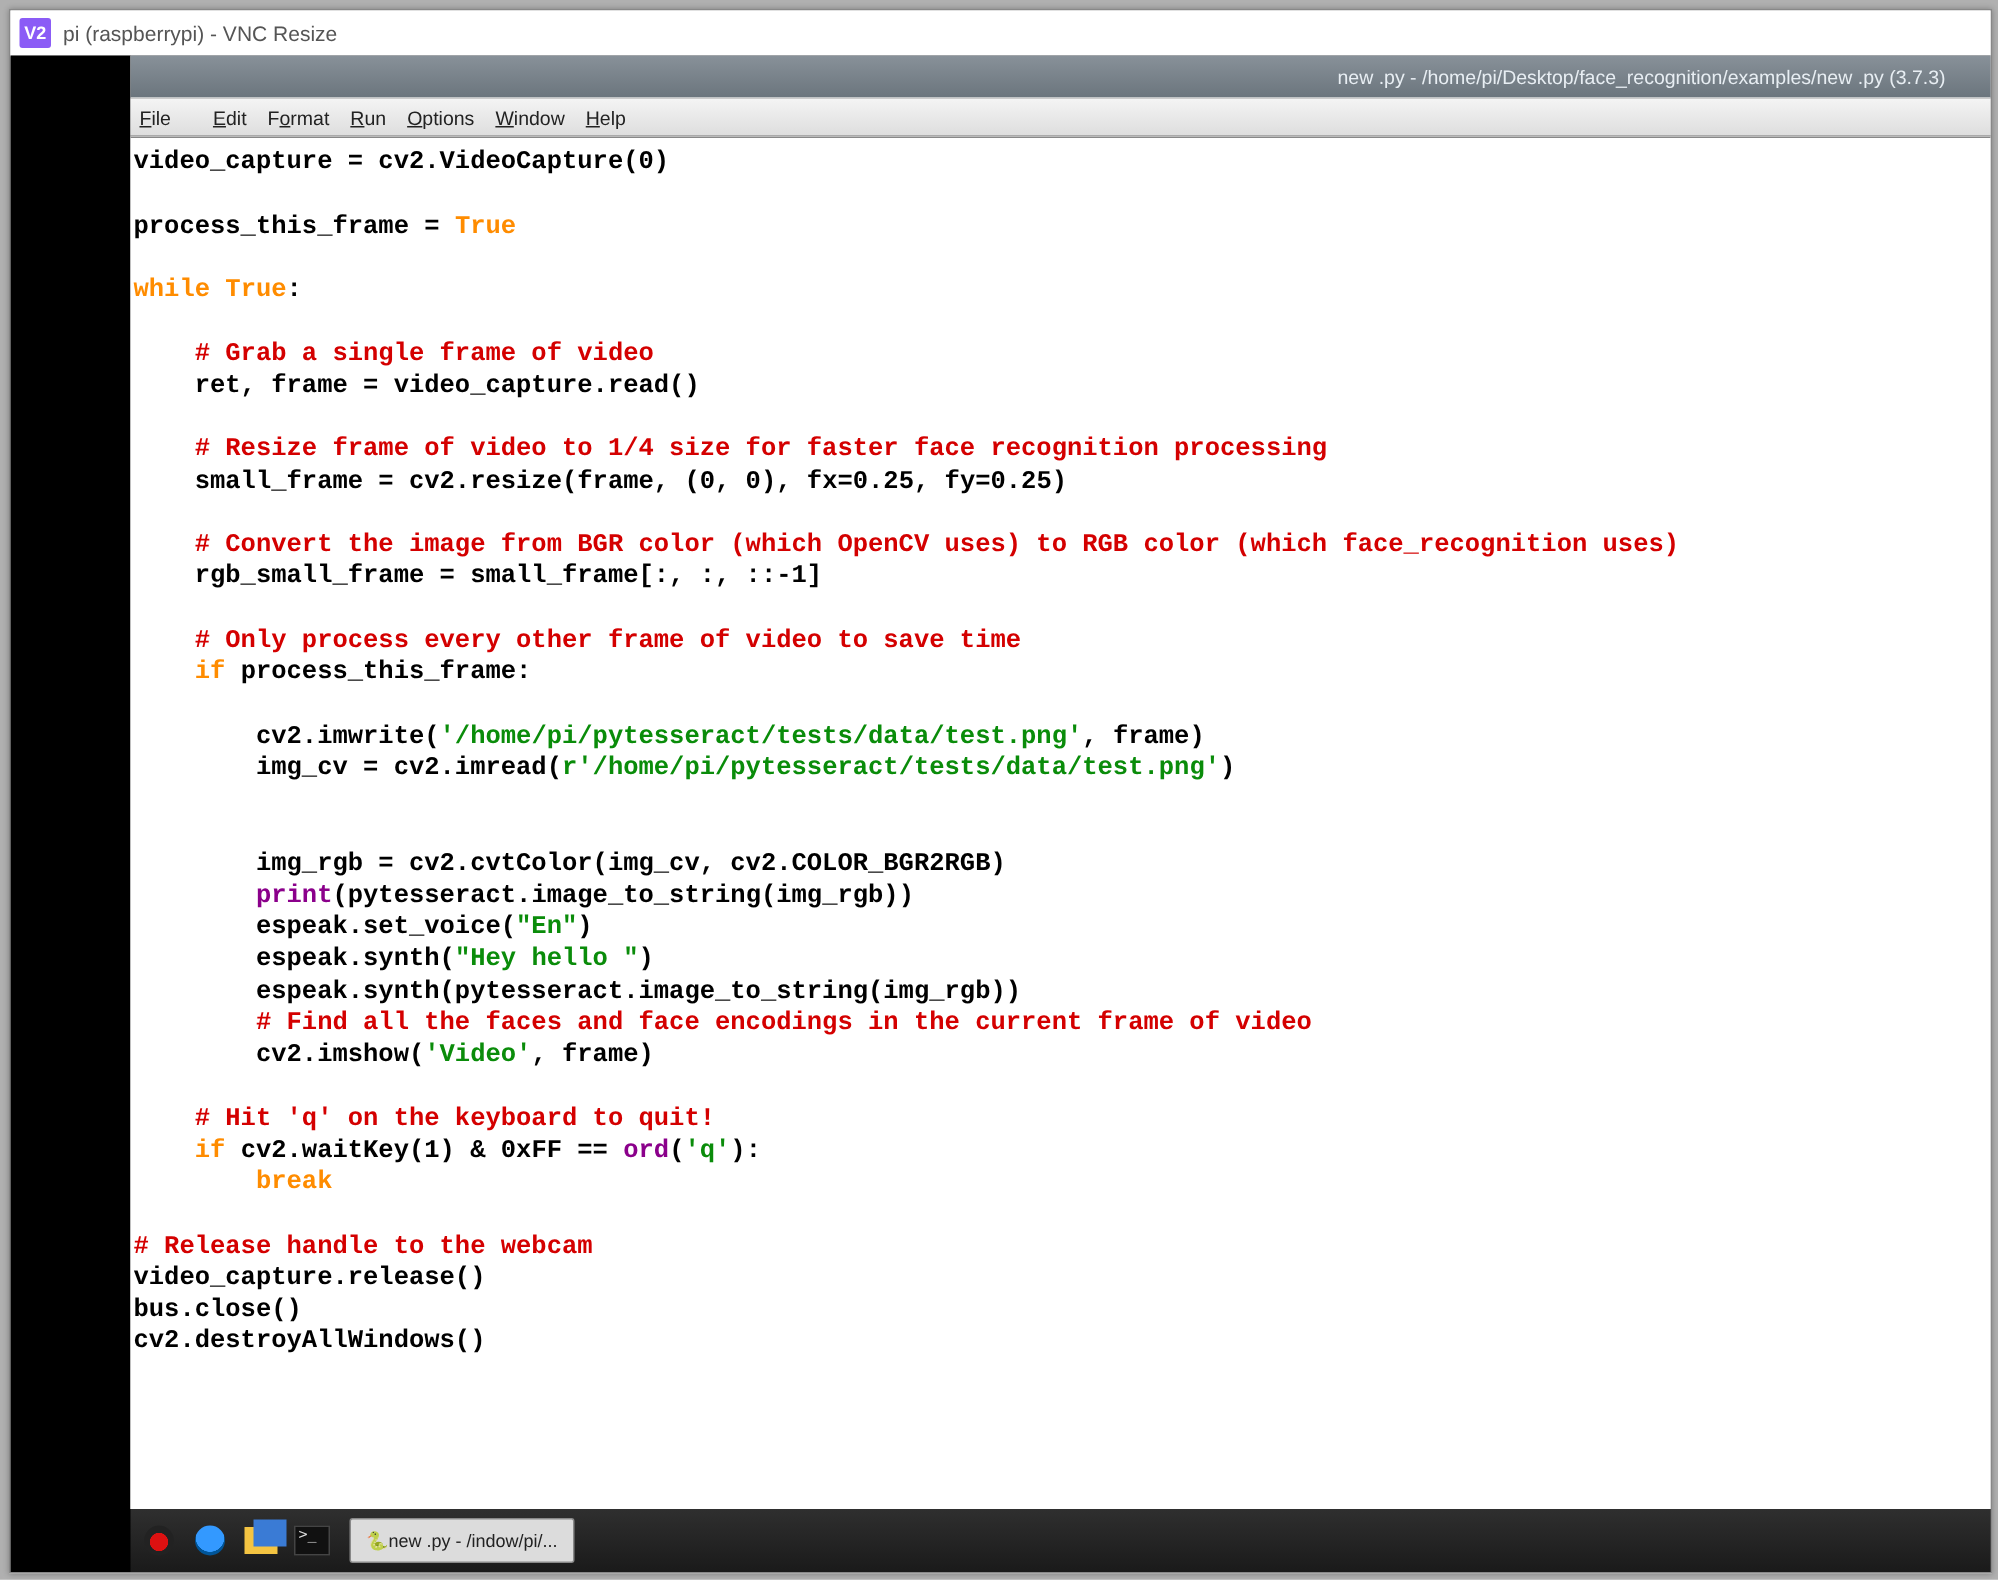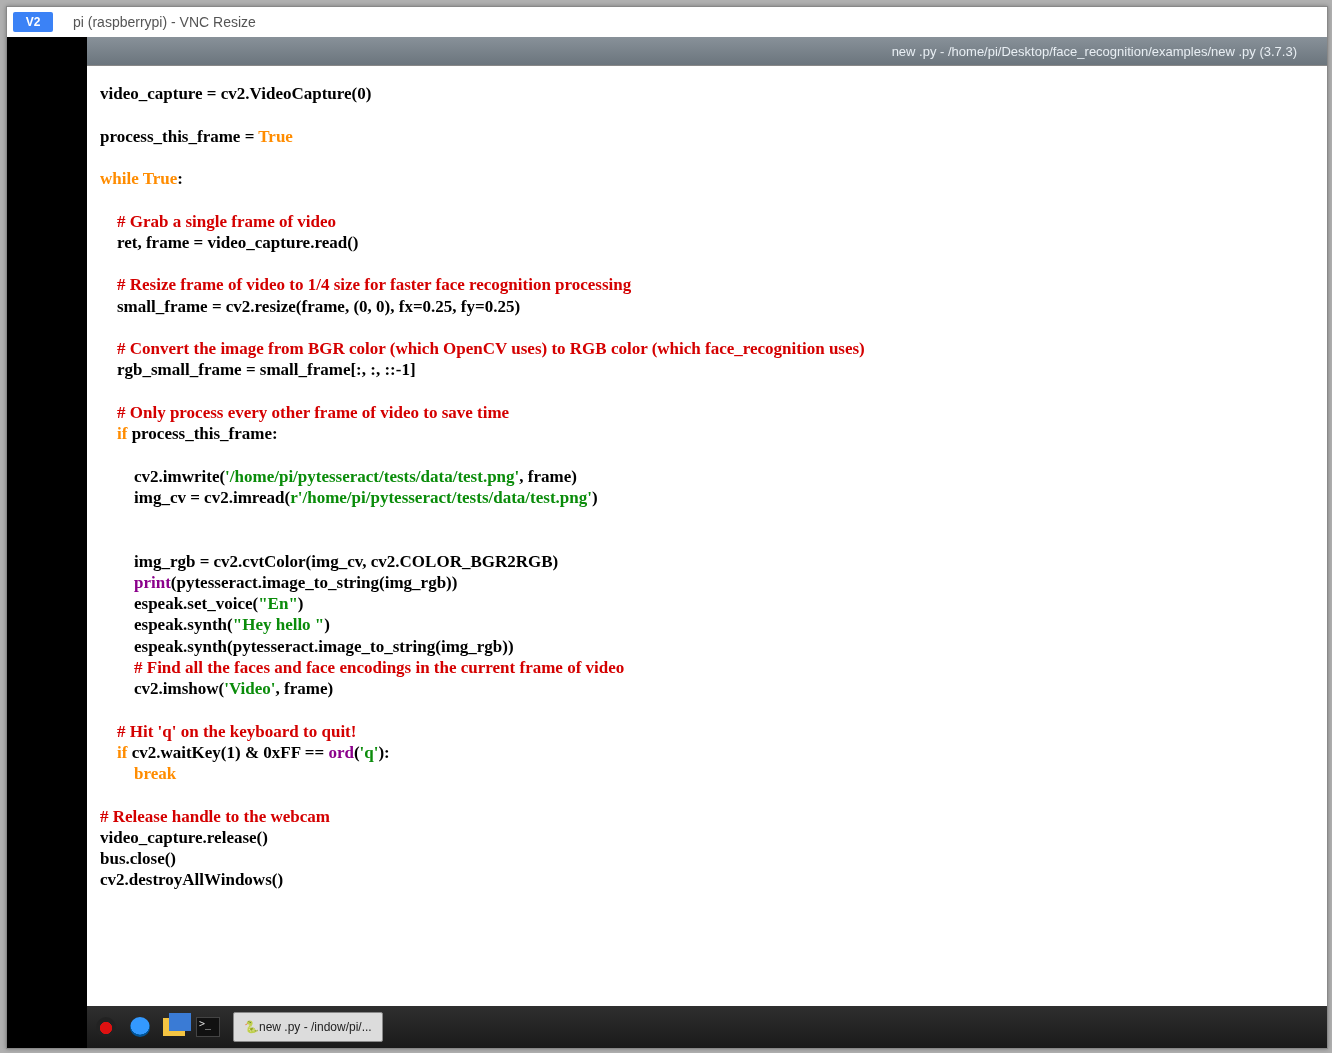--- a/index.html
+++ b/index.html
@@ -1,26 +1,26 @@
 <!DOCTYPE html>
 <html><head>
 <meta charset="utf-8">
 <style>
   html,body{margin:0;padding:0;width:1332px;height:1053px;background:#b0b0b0;font-family:Arial,Helvetica,sans-serif;overflow:hidden}
   .outer{position:absolute;left:6px;top:6px;width:1320px;height:1041px;background:#fff;border:1px solid #888;box-shadow:0 0 4px rgba(0,0,0,.3)}
   .vnc-titlebar{height:30px;background:#fff;border-bottom:1px solid #c8c8c8;display:flex;align-items:center;padding:0 6px;color:#555;font-size:14px}
-  .vnc-titlebar .logo{width:40px;height:20px;background:#3b82f6;color:#fff;font-weight:bold;font-size:12px;display:flex;align-items:center;justify-content:center;border-radius:2px;margin-right:20px}
+  .vnc-titlebar .logo{width:21px;height:20px;background:#8b5cf6;color:#fff;font-weight:bold;font-size:12px;display:flex;align-items:center;justify-content:center;border-radius:2px;margin-right:8px}
   .remote{position:absolute;left:0px;top:30px;right:0px;bottom:0px;background:#000}
   .remote-inner{position:absolute;left:80px;top:0px;right:0px;bottom:42px;background:#fff;display:flex;flex-direction:column}
   .idle-bar{height:28px;background:linear-gradient(#889199,#6b757d);display:flex;align-items:center;justify-content:flex-end;padding:0 30px;color:#e8eef3;font-size:13px}
   .menu-bar{height:24px;background:linear-gradient(#f4f4f4,#dedede);border-top:1px solid #ccc;border-bottom:1px solid #aaa;display:flex;align-items:center;padding:0 6px;font-size:13px;color:#222}
   .menu-bar span{margin-right:14px;cursor:default}
   .menu-bar span u{text-decoration:underline}
   .code-area{flex:1;background:#fff;overflow:auto;padding:6px 8px 6px 2px;border-top:1px solid #888}
-  pre.code{margin:11px;font-family:Liberation Serif, serif;font-size:17px;font-weight:bold;line-height:1.25;color:#000;white-space:pre}
+  pre.code{margin:0;font-family:Liberation Mono, monospace;font-size:17px;font-weight:bold;line-height:1.25;color:#000;white-space:pre}
   .c-cmt{color:#d40000}
   .c-kw{color:#ff8c00}
   .c-str{color:#0a8c0a}
   .c-bltn{color:#8b008b}
   .taskbar{position:absolute;left:80px;right:0;bottom:0;height:42px;background:linear-gradient(#2f2f2f,#1a1a1a);display:flex;align-items:center;padding:0 6px}
   .taskbar .ico{width:26px;height:26px;margin-right:8px;display:flex;align-items:center;justify-content:center;border-radius:3px;color:#fff;font-size:14px}
   .taskbar .task-btn{height:28px;background:#dcdcdc;border:1px solid #888;font-size:12px;color:#222;display:flex;align-items:center;padding:0 10px;border-radius:2px;margin-left:4px}
   .rasp{background:radial-gradient(circle at 50% 55%,#d11 0 40%,#222 42% 100%);width:20px;height:20px;border-radius:50%}
   .globe{background:radial-gradient(circle at 50% 40%,#39f 0 60%,#059 62% 100%);width:20px;height:20px;border-radius:50%}
   .folders{width:22px;height:18px;background:#f4c442;position:relative}
@@ -38,20 +38,29 @@
     <span>pi (raspberrypi) - VNC Resize</span>
   </div>
 
   <div class="remote">
     <div class="remote-inner">
 
       <div class="idle-bar">
         <span>new .py - /home/pi/Desktop/face_recognition/examples/new .py (3.7.3)</span>
       </div>
 
+      <div class="menu-bar">
+        <span><u>F</u><span>ile</span></span>
+        <span><u>E</u>dit</span>
+        <span>F<u>o</u>rmat</span>
+        <span><u>R</u>un</span>
+        <span><u>O</u>ptions</span>
+        <span><u>W</u>indow</span>
+        <span><u>H</u>elp</span>
+      </div>
 
       <div class="code-area">
 <pre class="code"><span>video_capture = cv2.VideoCapture(</span><span>0</span><span>)</span>
 <span></span>
 <span>process_this_frame = </span><span class="c-kw">True</span>
 <span></span>
 <span class="c-kw">while</span><span class="c-kw"> True</span><span>:</span>
 <span></span>
 <span class="c-cmt">    # Grab a single frame of video</span>
 <span>    ret, frame = video_capture.read()</span>

